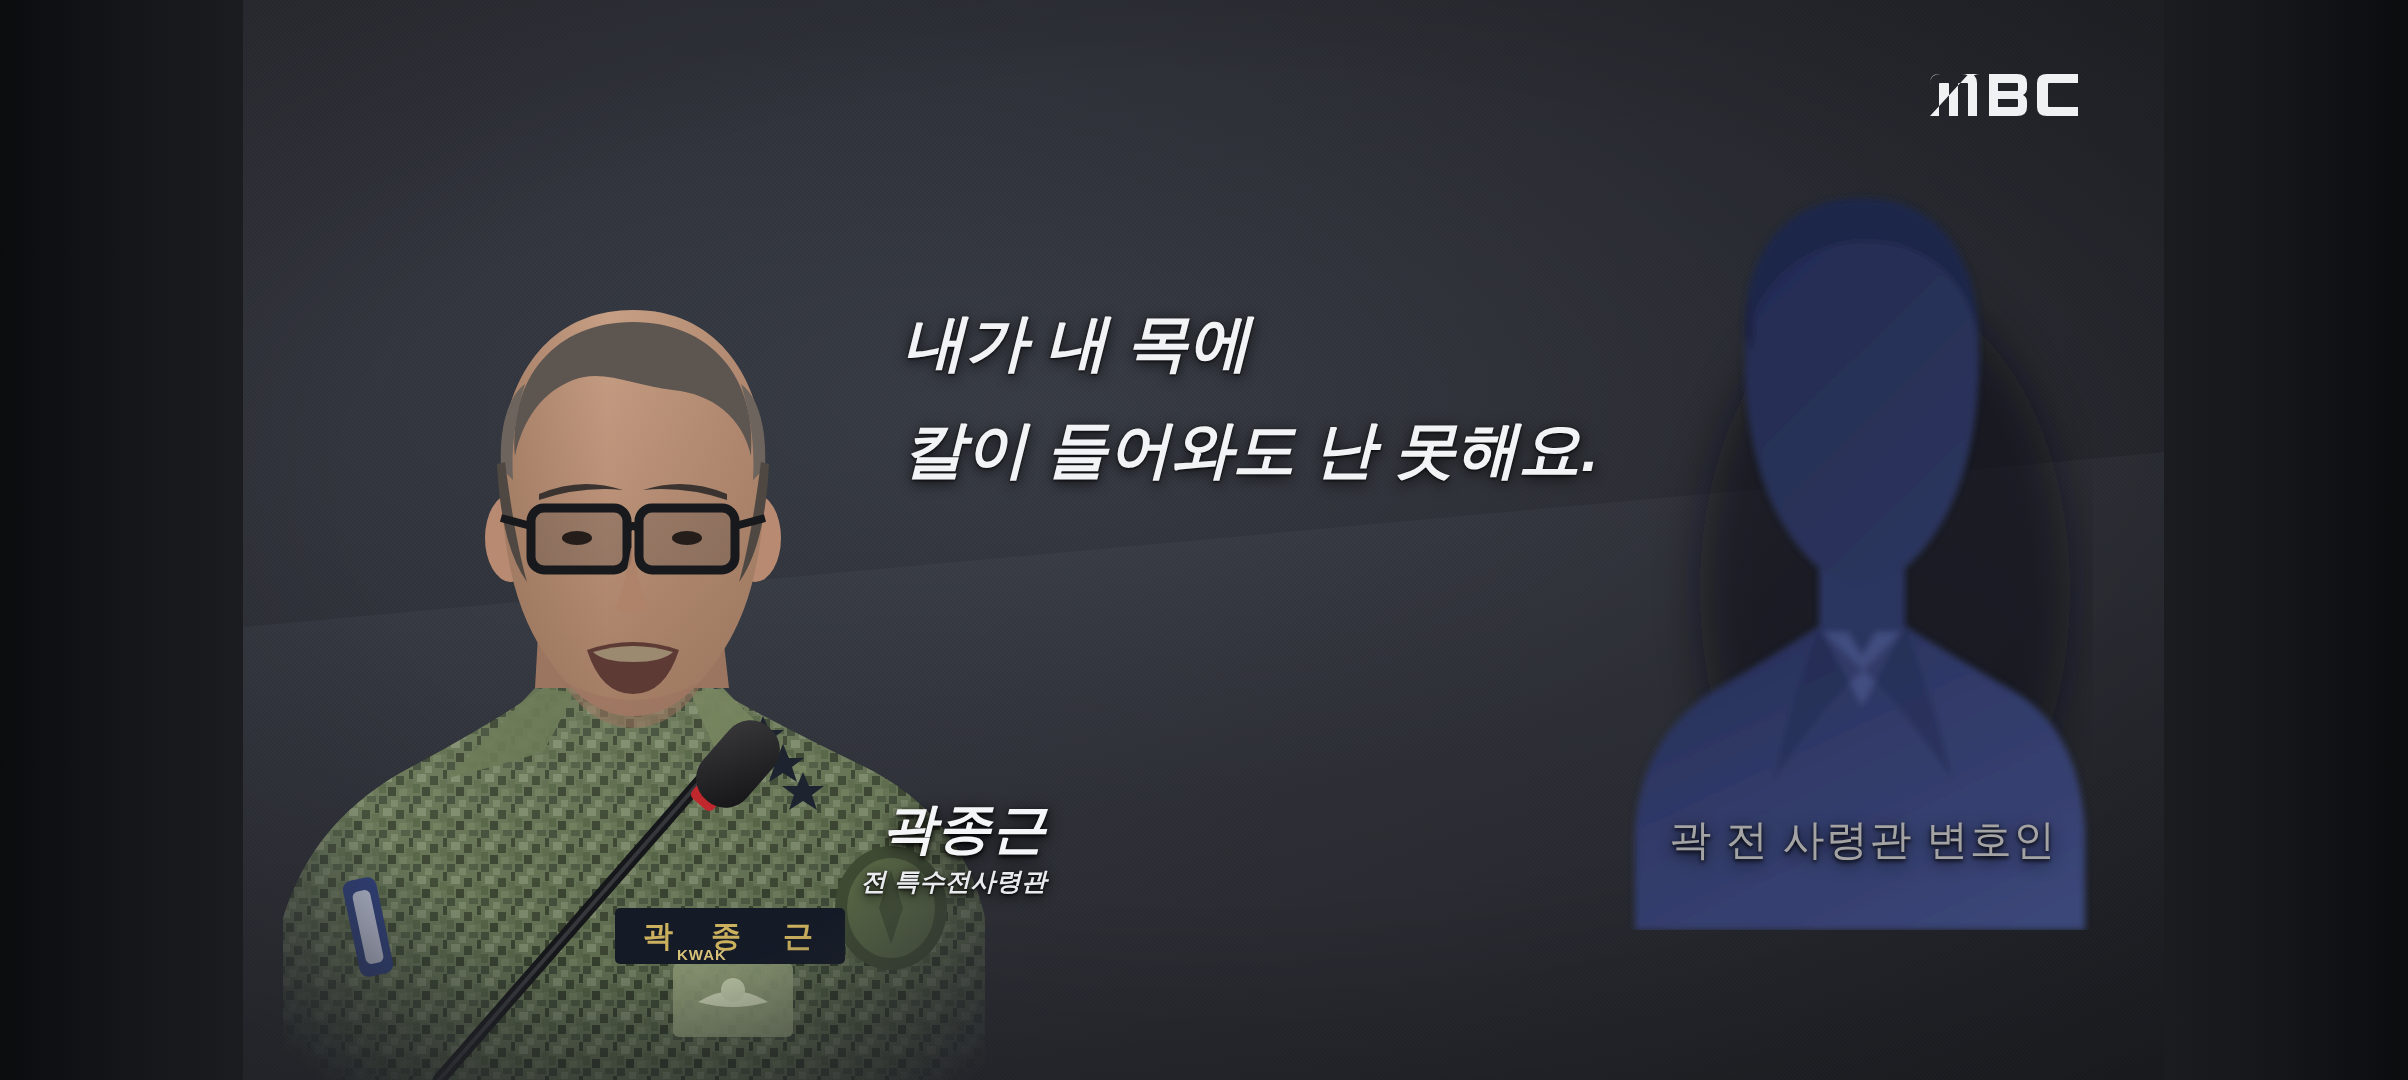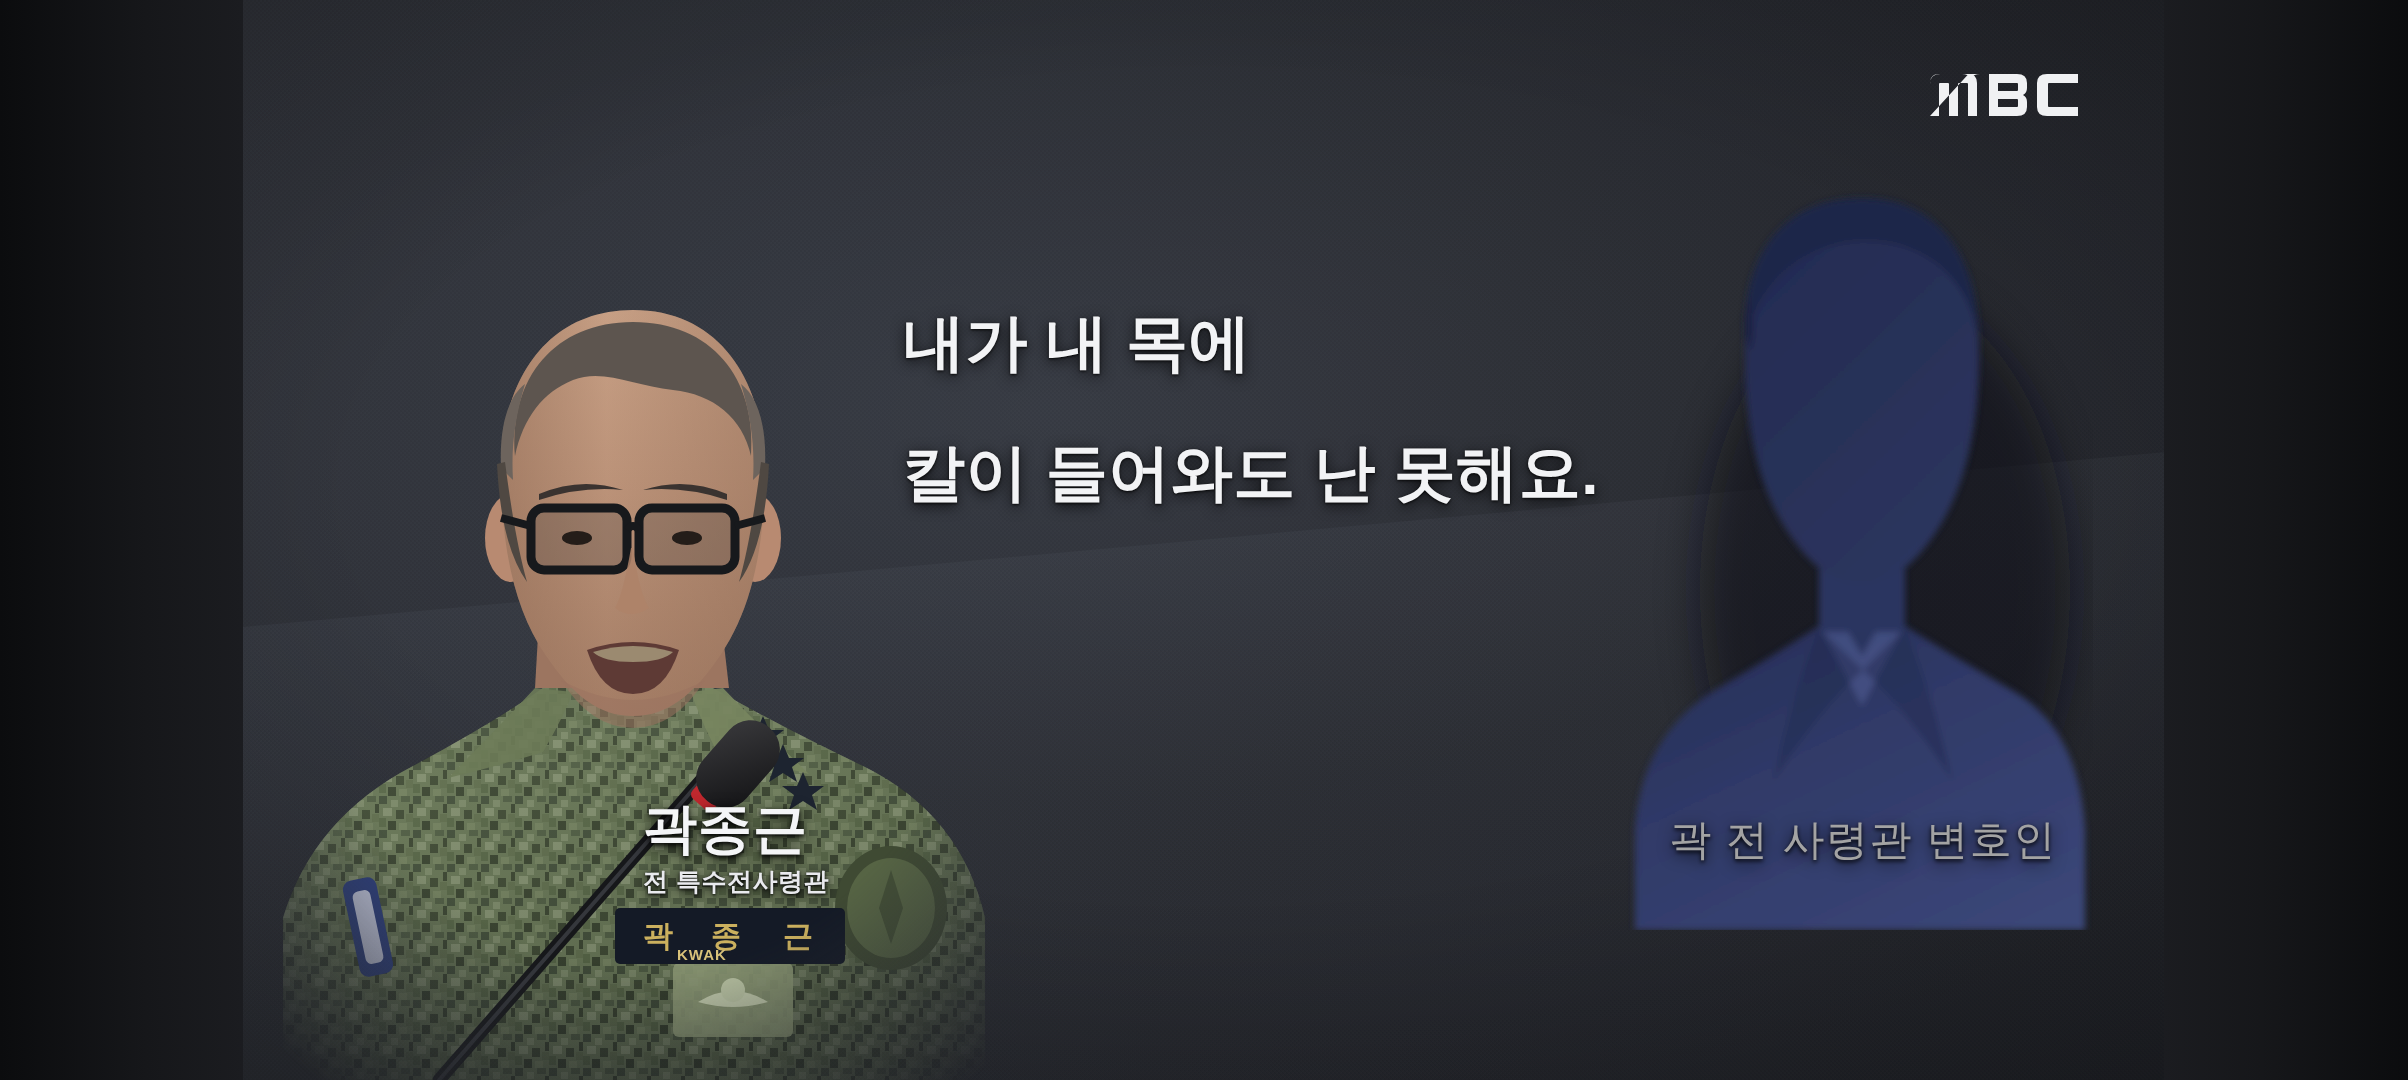--- a/index.html
+++ b/index.html
@@ -119,30 +119,32 @@
     width: 820px;
   }
   .quote-line {
     color: #f2f3f5;
     font-size: 62px;
     font-weight: 700;
     letter-spacing: 0.5px;
     line-height: 1.0;
     white-space: nowrap;
     text-shadow: 0 3px 14px rgba(0,0,0,0.75), 0 1px 3px rgba(0,0,0,0.9);
-  }
-  .quote-line + .quote-line { margin-top: 68px; }
+    font-style: italic;
+  }
+  .quote-line + .quote-line { margin-top: 45px; }
 
   
   #caption-left {
     position: absolute;
-    left: 400px;
+    left: 384px;
     top: 800px;
     width: 420px;
-    text-align: left;
+    text-align: right;
+    font-style: italic;
   }
   #caption-left .cap-name {
     color: #f4f5f7;
     font-size: 54px;
     font-weight: 700;
     letter-spacing: 1px;
     line-height: 1.05;
     text-shadow: 0 4px 16px rgba(0,0,0,0.9), 0 2px 4px rgba(0,0,0,0.95);
   }
   #caption-left .cap-role {

